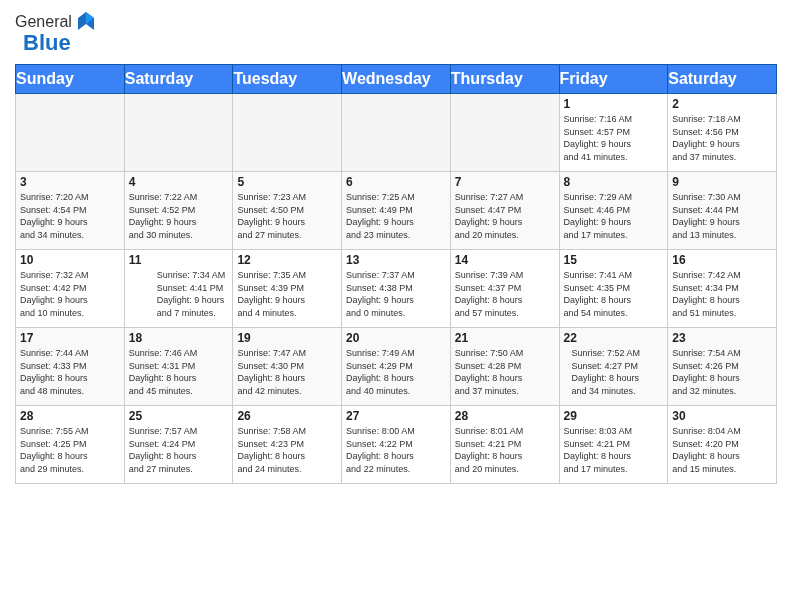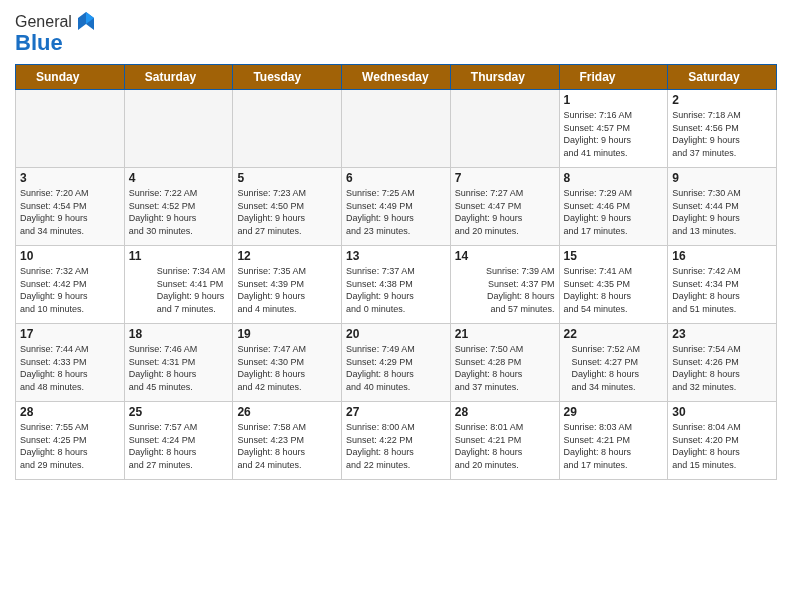--- a/index.html
+++ b/index.html
@@ -45,25 +45,25 @@
       font-size: 14px;
       color: #555;
       margin-top: 2px;
     }
     .calendar {
       width: 100%;
       border-collapse: collapse;
       table-layout: fixed;
     }
     .calendar th {
-      background: #a16207;
+      background: #3b82f6;
       color: #fff;
-      font-size: 12px;
+      font-size: 16px;
       font-weight: bold;
-      padding: 5px 20px;
+      padding: 5px 0;
       text-align: left;
       border: 1px solid #0e5aa8;
     }
     .calendar td {
       border: 1px solid #ccc;
       vertical-align: top;
       padding: 3px 4px;
       font-size: 9.5px;
       color: #333;
       height: 78px;
@@ -95,21 +95,21 @@
   <div class="header">
     <div class="logo">
       <div>
         <div style="display:flex;align-items:center;">
           <span class="logo-general">General</span>
           <svg class="logo-icon" viewBox="0 0 24 24" xmlns="http://www.w3.org/2000/svg">
             <path d="M12 2 L20 8 L20 20 L12 14 L4 20 L4 8 Z" fill="#1a6fc4"></path>
             <path d="M12 2 L20 8 L12 14 Z" fill="#2196f3"></path>
           </svg>
         </div>
-        <span class="logo-blue" style="font-size:22px;font-weight:bold;color:#1a6fc4;display:block;margin-top:-4px;margin-left:0;">Blue</span>
+        <span class="logo-blue" style="font-size:22px;font-weight:bold;color:#1a6fc4;display:block;margin-top:-4px;margin-left:8px;">Blue</span>
       </div>
     </div>
     <div class="title-block">
       <div class="month-title"></div>
       <div class="subtitle"></div>
     </div>
   </div>
 
   <table class="calendar">
     <thead>
@@ -220,21 +220,21 @@
           </td>
           <td>
             <span class="day-number">13</span>
             <div class="day-info" style="white-space: pre-line;">Sunrise: 7:37 AM
 Sunset: 4:38 PM
 Daylight: 9 hours
 and 0 minutes.</div>
           </td>
           <td>
             <span class="day-number">14</span>
-            <div class="day-info" style="white-space: pre-line; text-align: right;">Sunrise: 7:39 AM
+            <div class="day-info" style="white-space: pre-line;">Sunrise: 7:39 AM
 Sunset: 4:37 PM
 Daylight: 8 hours
 and 57 minutes.</div>
           </td>
           <td>
             <span class="day-number">15</span>
             <div class="day-info" style="white-space: pre-line;">Sunrise: 7:41 AM
 Sunset: 4:35 PM
 Daylight: 8 hours
 and 54 minutes.</div>

